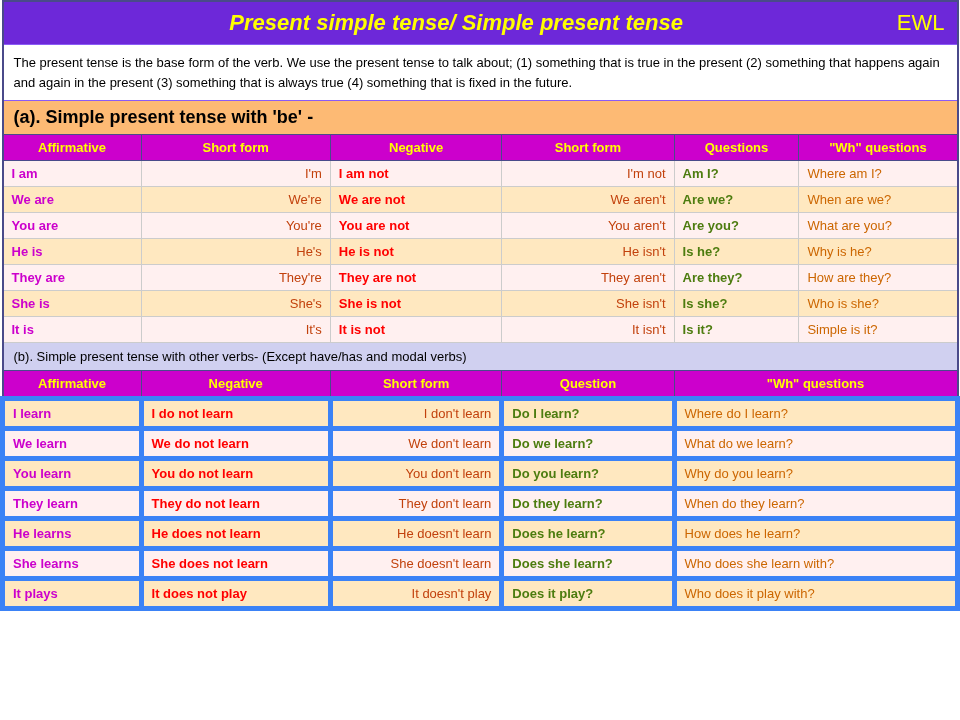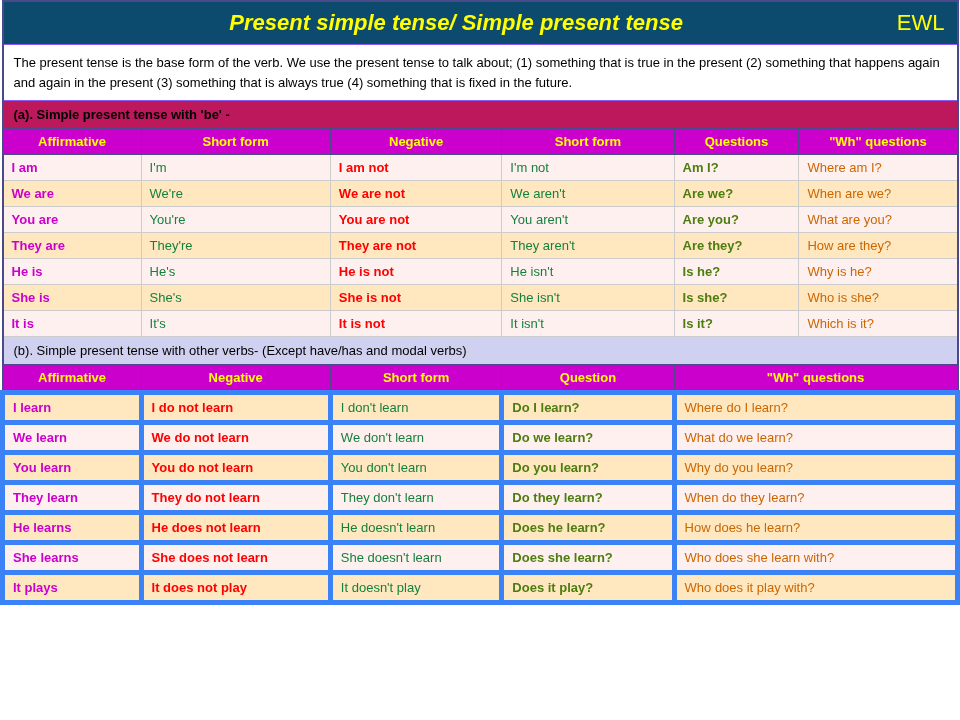--- a/index.html
+++ b/index.html
@@ -8,21 +8,21 @@
       font-size: 13px;
       background: #fff;
       width: 960px;
     }
     .outer-table {
       width: 960px;
       border-collapse: collapse;
       border: 2px solid #4a4a8a;
     }
     .title-row td {
-      background: #0c4a6e;
+      background: #6d28d9;
       padding: 8px 12px;
       text-align: center;
     }
     .title-text {
       color: #ffff00;
       font-size: 22px;
       font-weight: bold;
       font-style: italic;
     }
     .title-ewl {
@@ -33,24 +33,24 @@
     }
     .intro-row td {
       background: #fff;
       padding: 8px 10px;
       color: #000;
       font-size: 13px;
       line-height: 1.5;
       border: 1px solid #8b5cf6;
     }
     .section-header-row td {
-      background: #be185d;
+      background: #fdba74;
       padding: 6px 10px;
       font-weight: bold;
-      font-size: 13px;
+      font-size: 18px;
       color: #000;
       border: 1px solid #4a4a8a;
     }
     .col-header-row td {
       background: #cc00cc;
       color: #ffff00;
       font-weight: bold;
       font-size: 13px;
       text-align: center;
       padding: 5px 4px;
@@ -76,21 +76,21 @@
     .data-row2 td {
       padding: 5px 8px;
       border: 5px solid #3b82f6;
       font-size: 13px;
     }
     .data-row2:nth-child(odd) td { background: #fff0f0; }
     .data-row2:nth-child(even) td { background: #ffe8c0; }
 
     .col-aff { color: #cc00cc; font-weight: bold; margin-top: 27px; }
     .col-neg { color: #ff0000; font-weight: bold; }
-    .col-short { color: #15803d; }
+    .col-short { color: #c2410c; text-align: right; }
     .col-q { color: #4d7c0f; font-weight: bold; }
     .col-wh { color: #cc6600; }
 
     .section2-header td {
       background: #d0d0f0;
       padding: 6px 10px;
       font-size: 13px;
       color: #000;
       border: 1px solid #4a4a8a;
       margin-top: 15px;
@@ -146,50 +146,50 @@
   </tr>
   <tr class="data-row">
     <td class="col-aff">You are</td>
     <td class="col-short">You're</td>
     <td class="col-neg">You are not</td>
     <td class="col-short">You aren't</td>
     <td class="col-q">Are you?</td>
     <td class="col-wh">What are you?</td>
   </tr>
   <tr class="data-row">
+    <td class="col-aff">He is</td>
+    <td class="col-short">He's</td>
+    <td class="col-neg">He is not</td>
+    <td class="col-short">He isn't</td>
+    <td class="col-q">Is he?</td>
+    <td class="col-wh">Why is he?</td>
+  </tr>
+  <tr class="data-row">
     <td class="col-aff">They are</td>
     <td class="col-short">They're</td>
     <td class="col-neg">They are not</td>
     <td class="col-short">They aren't</td>
     <td class="col-q">Are they?</td>
     <td class="col-wh">How are they?</td>
   </tr>
   <tr class="data-row">
-    <td class="col-aff">He is</td>
-    <td class="col-short">He's</td>
-    <td class="col-neg">He is not</td>
-    <td class="col-short">He isn't</td>
-    <td class="col-q">Is he?</td>
-    <td class="col-wh">Why is he?</td>
-  </tr>
-  <tr class="data-row">
     <td class="col-aff">She is</td>
     <td class="col-short">She's</td>
     <td class="col-neg">She is not</td>
     <td class="col-short">She isn't</td>
     <td class="col-q">Is she?</td>
     <td class="col-wh">Who is she?</td>
   </tr>
   <tr class="data-row">
     <td class="col-aff">It is</td>
     <td class="col-short">It's</td>
     <td class="col-neg">It is not</td>
     <td class="col-short">It isn't</td>
     <td class="col-q">Is it?</td>
-    <td class="col-wh">Which is it?</td>
+    <td class="col-wh">Simple is it?</td>
   </tr>
 
   <tr class="section2-header">
     <td colspan="6">(b). Simple present tense with other verbs-  (Except have/has and modal verbs)</td>
   </tr>
 
   <tr class="col-header-row2">
     <td>Affirmative</td>
     <td>Negative</td>
     <td>Short form</td>

